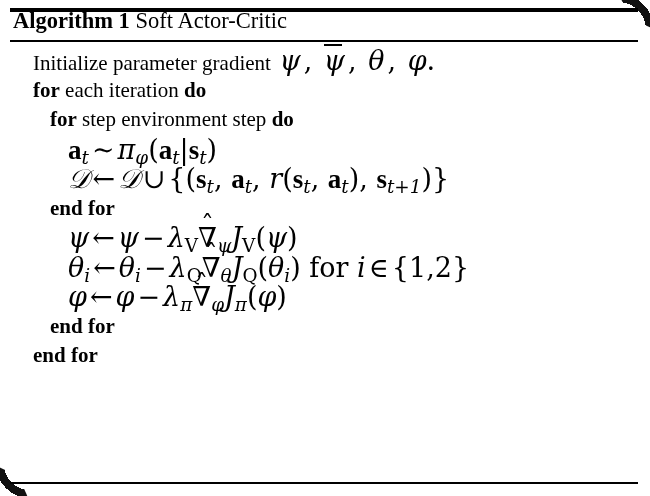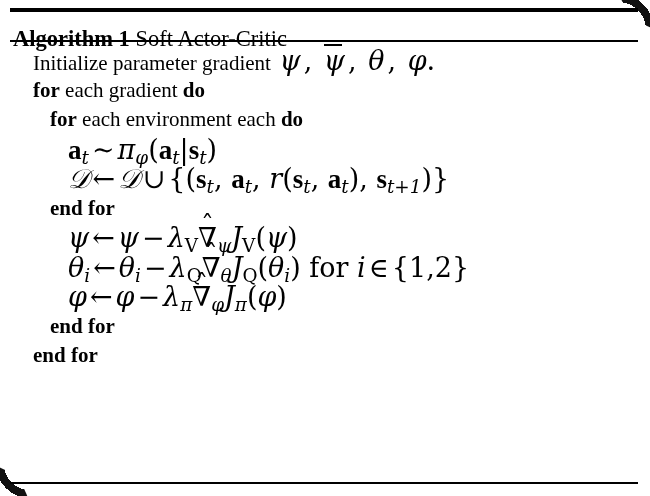--- a/index.html
+++ b/index.html
@@ -55,21 +55,21 @@
     width: 628px;
     background: #000000;
   }
   .rule-top    { top: 8px;   height: 4px; }
   .rule-header { top: 40px;  height: 1.6px; }
   .rule-bottom { top: 482px; height: 1.6px; }
 
   
   #algorithm-title {
     position: absolute;
-    top: 25px;
+    top: 7px;
     left: 13px;
     font-size: 22.5px;
     line-height: 28px;
     white-space: nowrap;
   }
   #algorithm-title .kw {
     font-weight: bold;
   }
   #algorithm-title .name {
     font-weight: normal;
@@ -168,27 +168,27 @@
   </div>
 
   <div id="algorithm-body">
 
     <div class="code-line indent-0">
       <span class="txt">Initialize parameter gradient</span><span class="math">&nbsp;<span>ψ</span><span class="op">,</span>&nbsp;<span class="bar-wrap"><span>ψ</span></span><span class="op">,</span>&nbsp;<span>θ</span><span class="op">,</span>&nbsp;<span>φ</span><span class="up">.</span></span>
     </div>
 
     <div class="code-line indent-0">
       <span class="kw">for</span>
-      <span class="txt">each gradient</span>
+      <span class="txt">each iteration</span>
       <span class="kw">do</span>
     </div>
 
     <div class="code-line indent-1">
       <span class="kw">for</span>
-      <span class="txt">each environment each</span>
+      <span class="txt">step environment step</span>
       <span class="kw">do</span>
     </div>
 
     <div class="code-line indent-2">
       <span class="math"><span class="bfup">a</span><sub>t</sub><span class="op">∼</span><span>π</span><sub>φ</sub><span class="paren">(</span><span class="bfup">a</span><sub>t</sub><span class="paren">|</span><span class="bfup">s</span><sub>t</sub><span class="paren">)</span></span>
     </div>
 
 
     <div class="code-line indent-2">
       <span class="math"><span class="cal">𝒟</span><span class="op">←</span><span class="cal">𝒟</span><span class="op">∪</span><span class="paren">{</span><span class="paren">(</span><span class="bfup">s</span><sub>t</sub><span class="up">,</span>&nbsp;<span class="bfup">a</span><sub>t</sub><span class="up">,</span>&nbsp;<span>r</span><span class="paren">(</span><span class="bfup">s</span><sub>t</sub><span class="up">,</span>&nbsp;<span class="bfup">a</span><sub>t</sub><span class="paren">)</span><span class="up">,</span>&nbsp;<span class="bfup">s</span><sub>t+1</sub><span class="paren">)</span><span class="paren">}</span></span>

